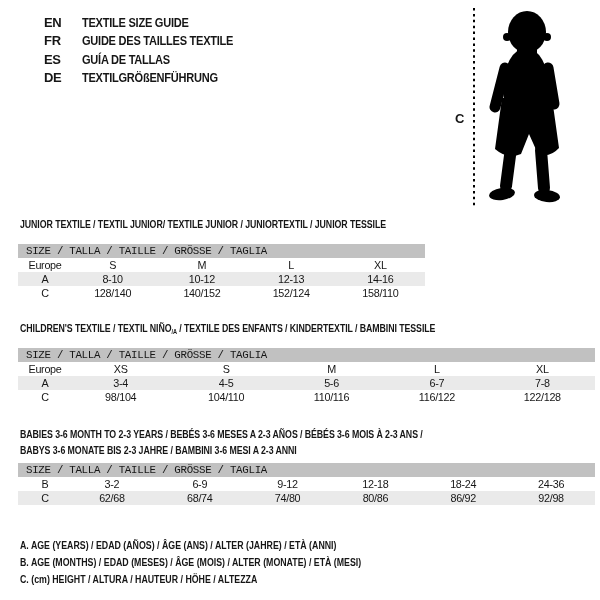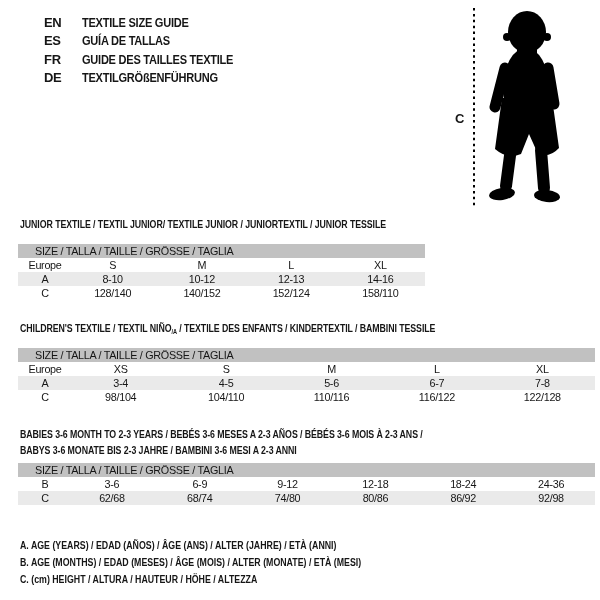--- a/index.html
+++ b/index.html
@@ -22,46 +22,46 @@
 
   
   .sec-title{position:absolute;left:20px;font-weight:700;font-size:11px;
     letter-spacing:-0.1px;white-space:nowrap;
     transform:scaleX(0.80);transform-origin:0 0;line-height:14px;}
   .sec-title .sub{font-size:7px;vertical-align:-2px;}
 
   
   .size-table{position:absolute;left:18px;font-size:10.8px;letter-spacing:-0.3px;}
   .t-header{height:14px;line-height:14px;background:var(--header-bg,#c1c1c1);
-    padding-left:17px;white-space:nowrap;}
+    padding-left:8px;white-space:nowrap;font-family:Liberation Mono, monospace;}
   .t-row{display:flex;height:14px;line-height:14.5px;}
   .t-row.shaded{background:var(--row-alt,#eaeaea);}
   .t-label{flex:0 0 46px;padding-left:4px;text-align:center;}
   .t-cell{flex:1;text-align:center;}
 
   
   .legend-block{position:absolute;left:20px;top:537px;}
   .legend-line{height:17px;line-height:17px;font-weight:700;font-size:11px;
     white-space:nowrap;transform:scaleX(0.80);transform-origin:0 50%;}
 </style>
 </head>
 <body>
 
 <div class="lang-block">
   <div class="lang-row">
     <span class="lang-code">EN</span>
     <span class="cond">TEXTILE SIZE GUIDE</span>
   </div>
   <div class="lang-row">
+    <span class="lang-code">FR</span>
+    <span class="cond">GUIDE DES TAILLES TEXTILE</span>
+  </div>
+  <div class="lang-row">
     <span class="lang-code">ES</span>
     <span class="cond">GUÍA DE TALLAS</span>
-  </div>
-  <div class="lang-row">
-    <span class="lang-code">FR</span>
-    <span class="cond">GUIDE DES TAILLES TEXTILE</span>
   </div>
   <div class="lang-row">
     <span class="lang-code">DE</span>
     <span class="cond">TEXTILGRÖßENFÜHRUNG</span>
   </div>
 </div>
 
 <svg class="abs" style="left:472px;top:8px;" width="4" height="200">
   <line x1="2" y1="0" x2="2" y2="200" stroke="#000" stroke-width="2" stroke-dasharray="2.5 3.4"></line>
 </svg>
@@ -144,21 +144,21 @@
 
 <div class="sec-title" style="top:427px;">
   <div>BABIES 3-6 MONTH TO 2-3 YEARS / BEBÉS 3-6 MESES A 2-3 AÑOS / BÉBÉS 3-6 MOIS À 2-3 ANS /</div>
   <div style="margin-top:1.5px;">BABYS 3-6 MONATE BIS 2-3 JAHRE / BAMBINI 3-6 MESI A 2-3 ANNI</div>
 </div>
 
 <div class="size-table" style="top:463px;width:577px;">
   <div class="t-header">SIZE / TALLA / TAILLE / GRÖSSE / TAGLIA</div>
   <div class="t-row">
     <div class="t-label">B</div>
-    <div class="t-cell">3-6</div>
+    <div class="t-cell">3-2</div>
     <div class="t-cell">6-9</div>
     <div class="t-cell">9-12</div>
     <div class="t-cell">12-18</div>
     <div class="t-cell">18-24</div>
     <div class="t-cell">24-36</div>
   </div>
   <div class="t-row shaded">
     <div class="t-label">C</div>
     <div class="t-cell">62/68</div>
     <div class="t-cell">68/74</div>

